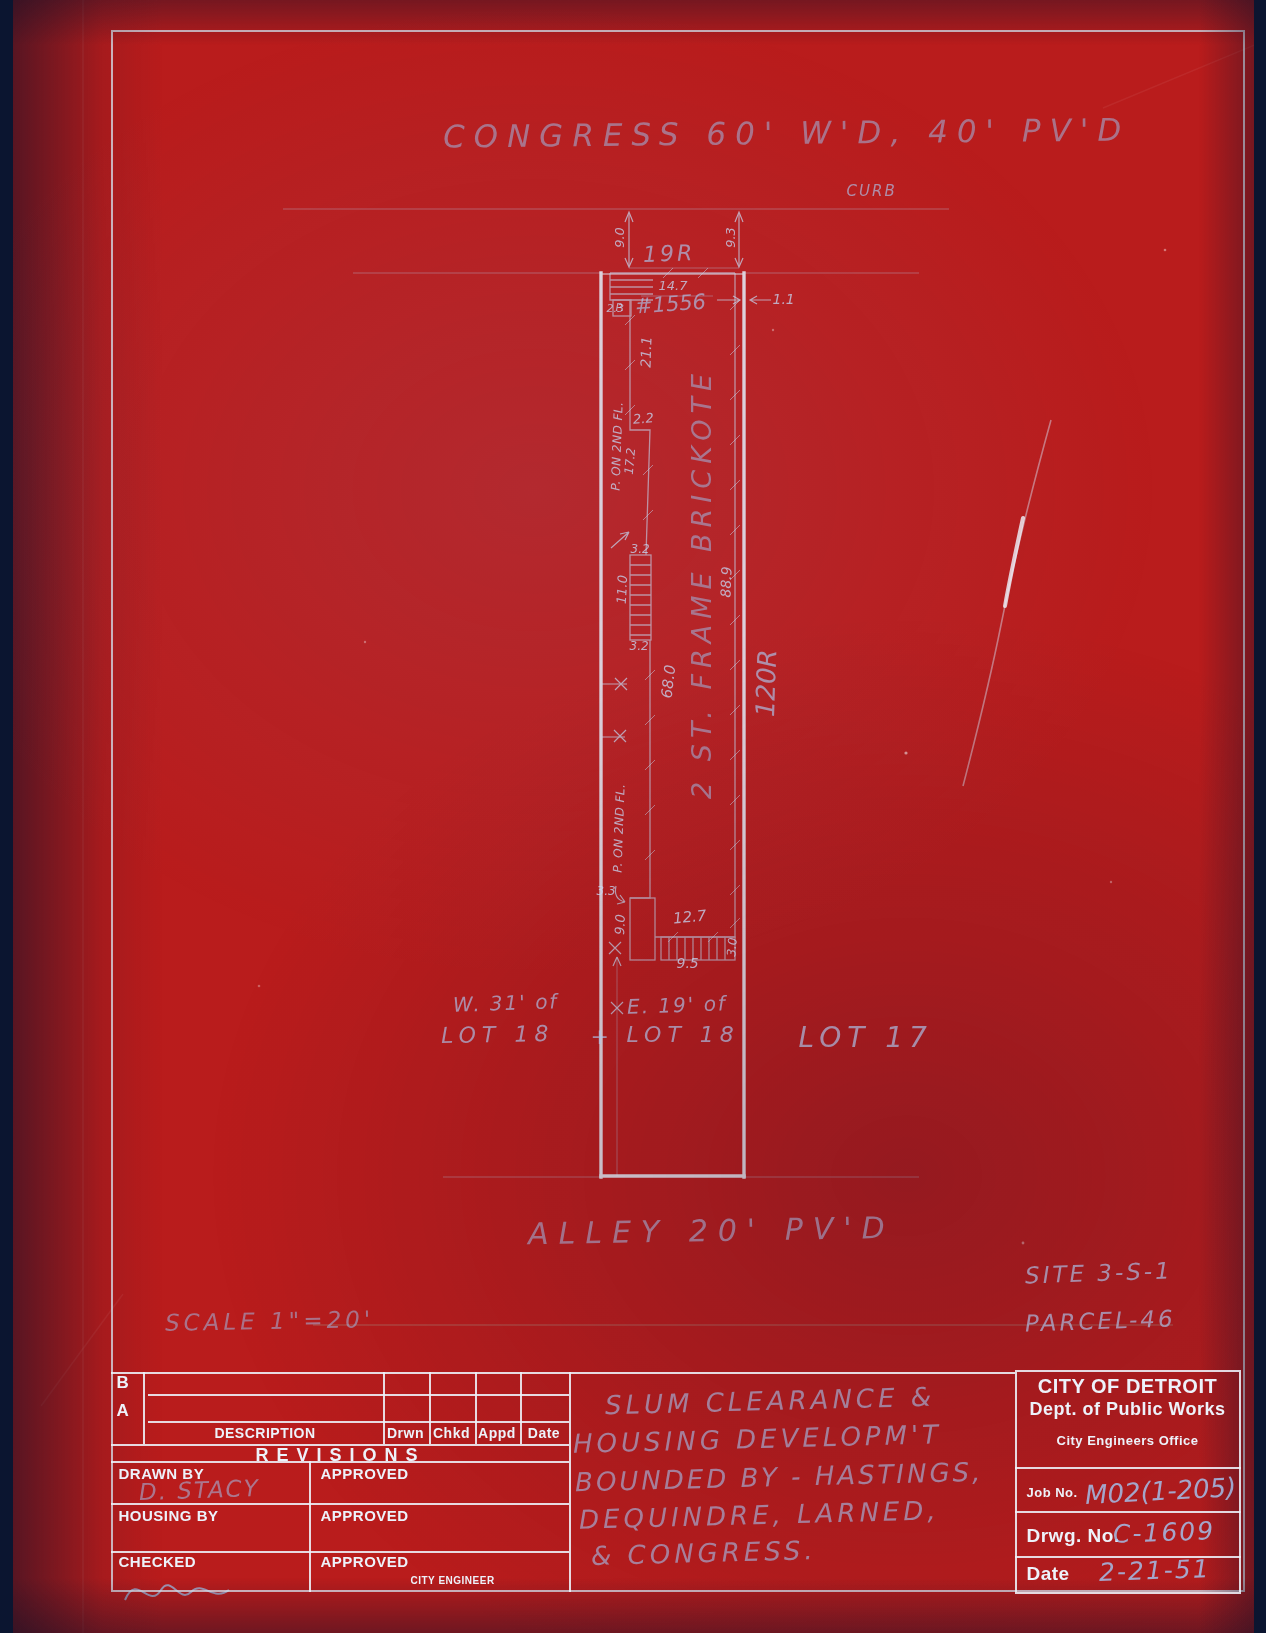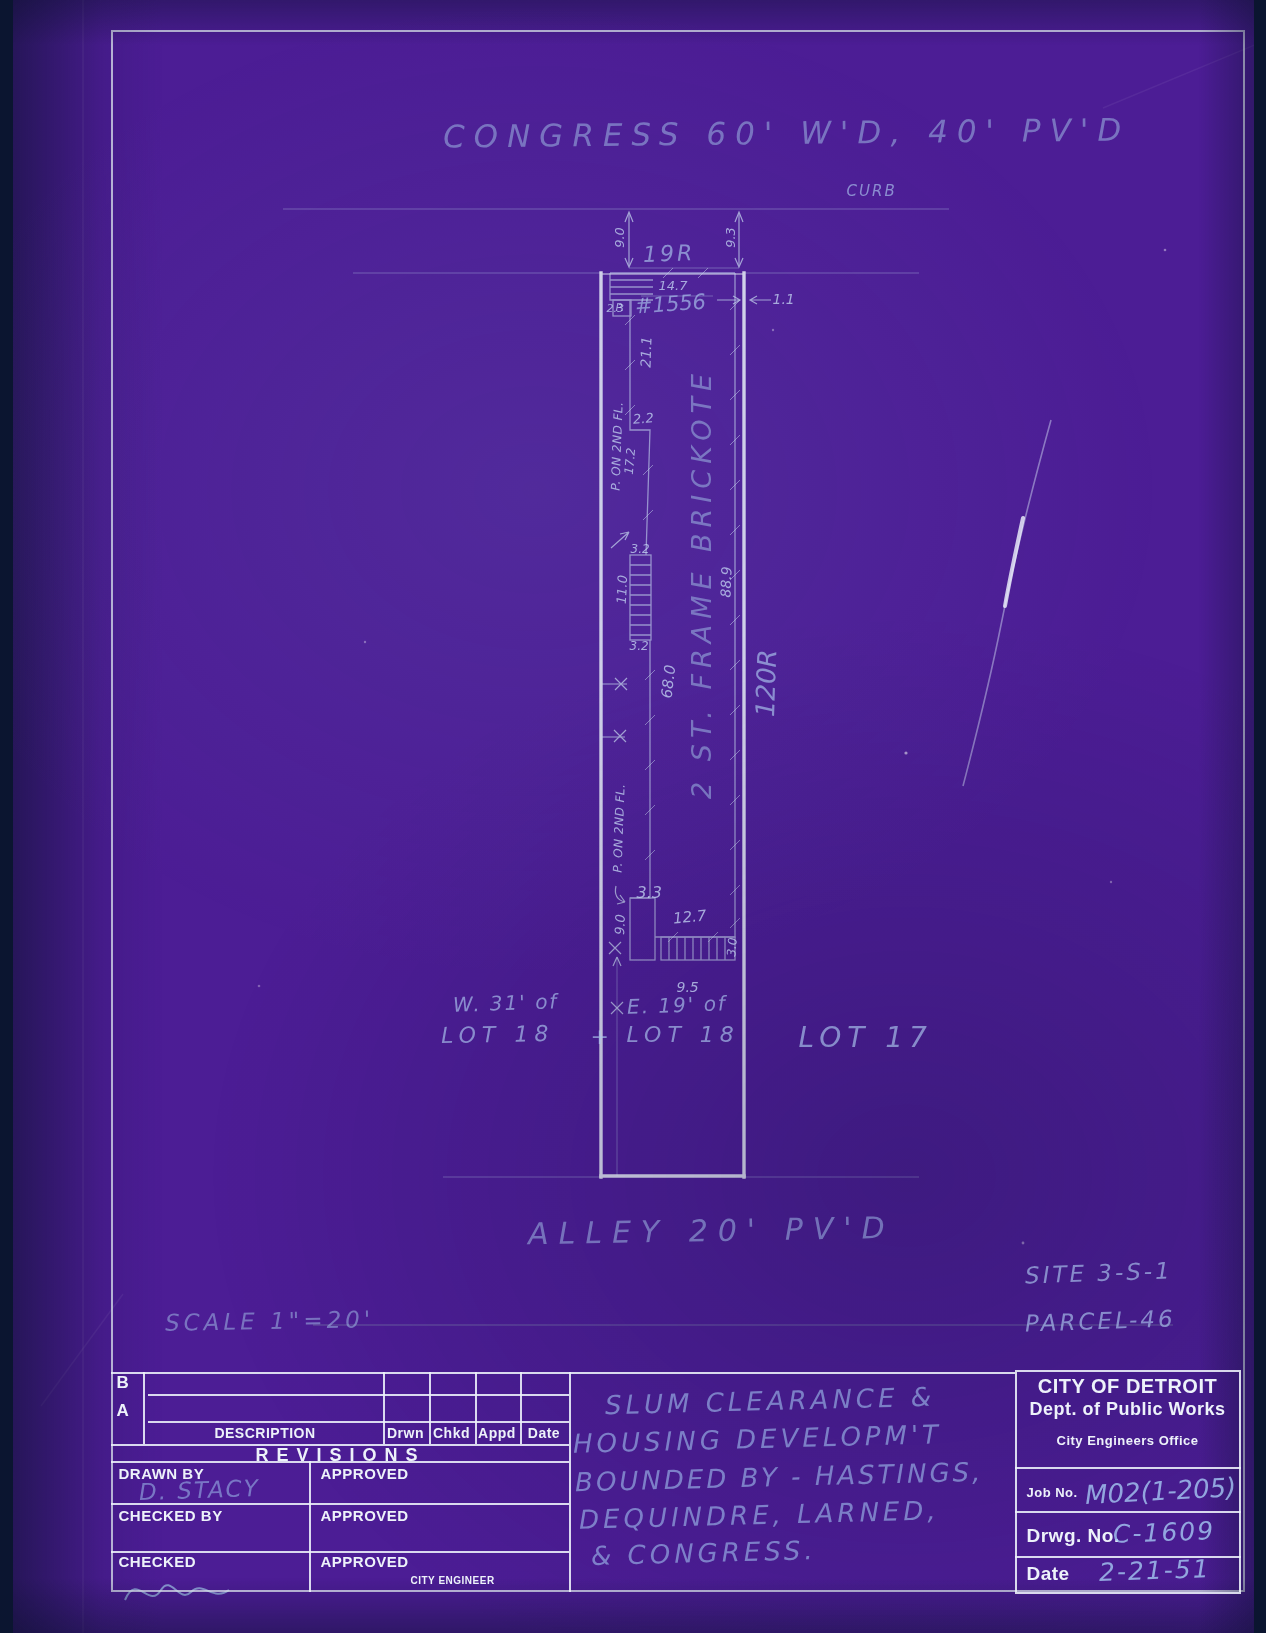--- a/index.html
+++ b/index.html
@@ -1,17 +1,17 @@
 <!DOCTYPE html>
 <html><head>
 <meta charset="utf-8">
 <style>
   *{box-sizing:border-box;margin:0;padding:0}
   body{margin:0;background:#0b1530;display:flex;justify-content:center;font-family:"Liberation Sans",sans-serif}
-  .page{position:relative;width:1241px;height:1633px;background:#4c1d95;overflow:hidden}
+  .page{position:relative;width:1241px;height:1633px;background:#b91c1c;overflow:hidden}
   .tex{position:absolute;inset:0;pointer-events:none;
     background:
       radial-gradient(900px 700px at 42% 30%, rgba(130,160,215,0.10), transparent 70%),
       radial-gradient(1000px 800px at 72% 72%, rgba(8,18,48,0.20), transparent 70%),
       linear-gradient(90deg, rgba(8,16,40,0.55), rgba(8,16,40,0.10) 90px, transparent 150px),
       linear-gradient(270deg, rgba(8,16,40,0.38), transparent 55px),
       linear-gradient(180deg, rgba(8,16,40,0.38), transparent 45px),
       linear-gradient(0deg, rgba(8,16,40,0.42), transparent 55px);}
   .frame{position:absolute;left:98px;top:30px;width:1134px;height:1562px;border:2px solid rgba(232,240,250,0.78)}
   .lbl{position:absolute;white-space:nowrap;line-height:1;transform-origin:center center}
@@ -124,24 +124,24 @@
   <div class="lbl dim ctr" style="left:595px;top:455px;width:44px;font-size:12px;transform:rotate(-85deg)">17.2</div>
   <div class="lbl dim" style="left:618px;top:543px;font-size:12px">3.2</div>
   <div class="lbl dim ctr" style="left:587px;top:583px;width:44px;font-size:13px;transform:rotate(-87deg)">11.0</div>
   <div class="lbl dim" style="left:617px;top:640px;font-size:12px">3.2</div>
   <div class="lbl dim ctr" style="left:634px;top:674px;width:44px;font-size:15px;transform:rotate(-83deg)">68.0</div>
   <div class="lbl hand faint ctr" style="left:458px;top:570px;width:460px;font-size:27px;letter-spacing:6px;transform:rotate(-90deg)">2 ST. FRAME BRICKOTE</div>
   <div class="lbl dim ctr" style="left:691px;top:575px;width:44px;font-size:14px;transform:rotate(-88deg)">88.9</div>
   <div class="lbl hand faint2 ctr" style="left:723px;top:674px;width:60px;font-size:26px;transform:rotate(-88deg)">120R</div>
   <div class="lbl dim ctr" style="left:544px;top:440px;width:120px;font-size:12px;letter-spacing:0.5px;transform:rotate(-88deg)">P. ON 2ND FL.</div>
   <div class="lbl dim ctr" style="left:546px;top:822px;width:120px;font-size:12px;letter-spacing:0.5px;transform:rotate(-88deg)">P. ON 2ND FL.</div>
-  <div class="lbl dim" style="left:624px;top:885px;font-size:16px">3.3</div>
+  <div class="lbl dim" style="left:584px;top:885px;font-size:12px">3.3</div>
   <div class="lbl dim ctr" style="left:587px;top:918px;width:40px;font-size:13px;transform:rotate(-87deg)">9.0</div>
   <div class="lbl dim" style="left:660px;top:910px;font-size:15px;transform:rotate(-5deg)">12.7</div>
-  <div class="lbl dim" style="left:664px;top:980px;font-size:14px">9.5</div>
+  <div class="lbl dim" style="left:664px;top:956px;font-size:14px">9.5</div>
   <div class="lbl dim ctr" style="left:701px;top:941px;width:36px;font-size:12px;transform:rotate(-85deg)">3.0</div>
 
   <div class="lbl hand faint2" style="left:440px;top:993px;font-size:20px;letter-spacing:2px;transform:rotate(-2deg)">W. 31' of</div>
   <div class="lbl hand faint2" style="left:614px;top:995px;font-size:20px;letter-spacing:2px;transform:rotate(-2deg)">E. 19' of</div>
   <div class="lbl hand faint2" style="left:428px;top:1024px;font-size:22px;letter-spacing:6px;transform:rotate(-1deg)">LOT 18</div>
   <div class="lbl hand faint2" style="left:578px;top:1026px;font-size:22px">+</div>
   <div class="lbl hand faint2" style="left:614px;top:1024px;font-size:22px;letter-spacing:6px">LOT 18</div>
   <div class="lbl hand faint2" style="left:786px;top:1024px;font-size:28px;letter-spacing:6px">LOT 17</div>
 
   <div class="lbl hand faint" style="left:515px;top:1216px;font-size:30px;letter-spacing:10px;transform:rotate(-1deg)">ALLEY 20' PV'D</div>
@@ -168,21 +168,21 @@
   <div class="lbl stamp" style="left:104px;top:1402px;font-size:17px">A</div>
   <div class="lbl stamp ctr" style="left:135px;top:1426px;width:235px;font-size:14px">DESCRIPTION</div>
   <div class="lbl stamp ctr" style="left:370px;top:1426px;width:46px;font-size:14px">Drwn</div>
   <div class="lbl stamp ctr" style="left:416px;top:1426px;width:46px;font-size:14px">Chkd</div>
   <div class="lbl stamp ctr" style="left:462px;top:1426px;width:45px;font-size:14px">Appd</div>
   <div class="lbl stamp ctr" style="left:507px;top:1426px;width:49px;font-size:14px">Date</div>
   <div class="lbl stamp ctr" style="left:100px;top:1446px;width:456px;font-size:18px;letter-spacing:8px">REVISIONS</div>
 
   <div class="lbl stamp" style="left:106px;top:1466px;font-size:15px">DRAWN BY</div>
   <div class="lbl hand handv" style="left:126px;top:1479px;font-size:23px;letter-spacing:2px;opacity:0.65;transform:rotate(-2deg)">D. STACY</div>
-  <div class="lbl stamp" style="left:106px;top:1508px;font-size:15px">CHECKED BY</div>
+  <div class="lbl stamp" style="left:106px;top:1508px;font-size:15px">HOUSING BY</div>
   <div class="lbl stamp" style="left:106px;top:1554px;font-size:15px">CHECKED</div>
   <div class="lbl stamp" style="left:308px;top:1466px;font-size:15px">APPROVED</div>
   <div class="lbl stamp" style="left:308px;top:1508px;font-size:15px">APPROVED</div>
   <div class="lbl stamp" style="left:308px;top:1554px;font-size:15px">APPROVED</div>
   <div class="lbl stamp" style="left:398px;top:1576px;font-size:10px">CITY ENGINEER</div>
 
   <div class="lbl hand handv" style="left:592px;top:1388px;font-size:26px;letter-spacing:4px;opacity:0.72;transform:rotate(-1.5deg)">SLUM CLEARANCE &amp;</div>
   <div class="lbl hand handv" style="left:560px;top:1426px;font-size:26px;letter-spacing:4px;opacity:0.72;transform:rotate(-1.5deg)">HOUSING DEVELOPM'T</div>
   <div class="lbl hand handv" style="left:562px;top:1464px;font-size:26px;letter-spacing:3px;opacity:0.72;transform:rotate(-1.5deg)">BOUNDED BY - HASTINGS,</div>
   <div class="lbl hand handv" style="left:566px;top:1502px;font-size:26px;letter-spacing:4px;opacity:0.72;transform:rotate(-1.5deg)">DEQUINDRE, LARNED,</div>

